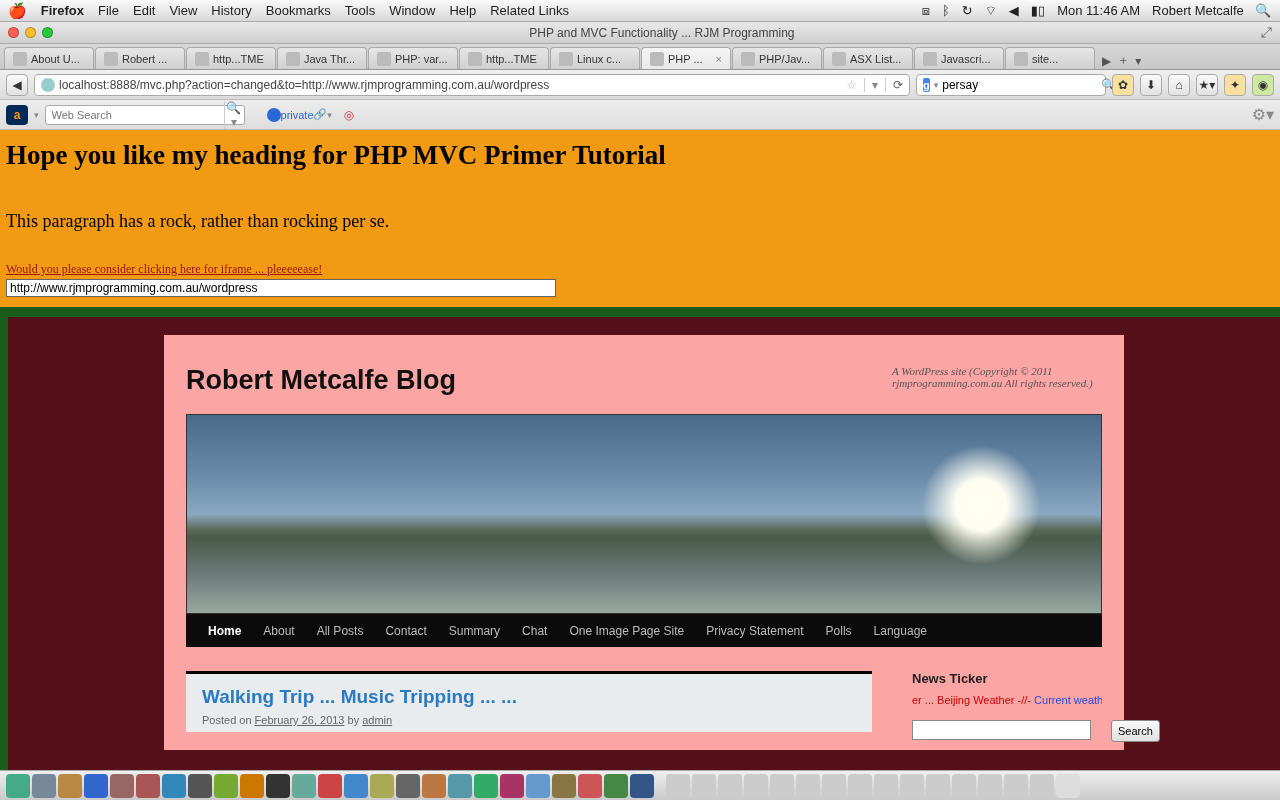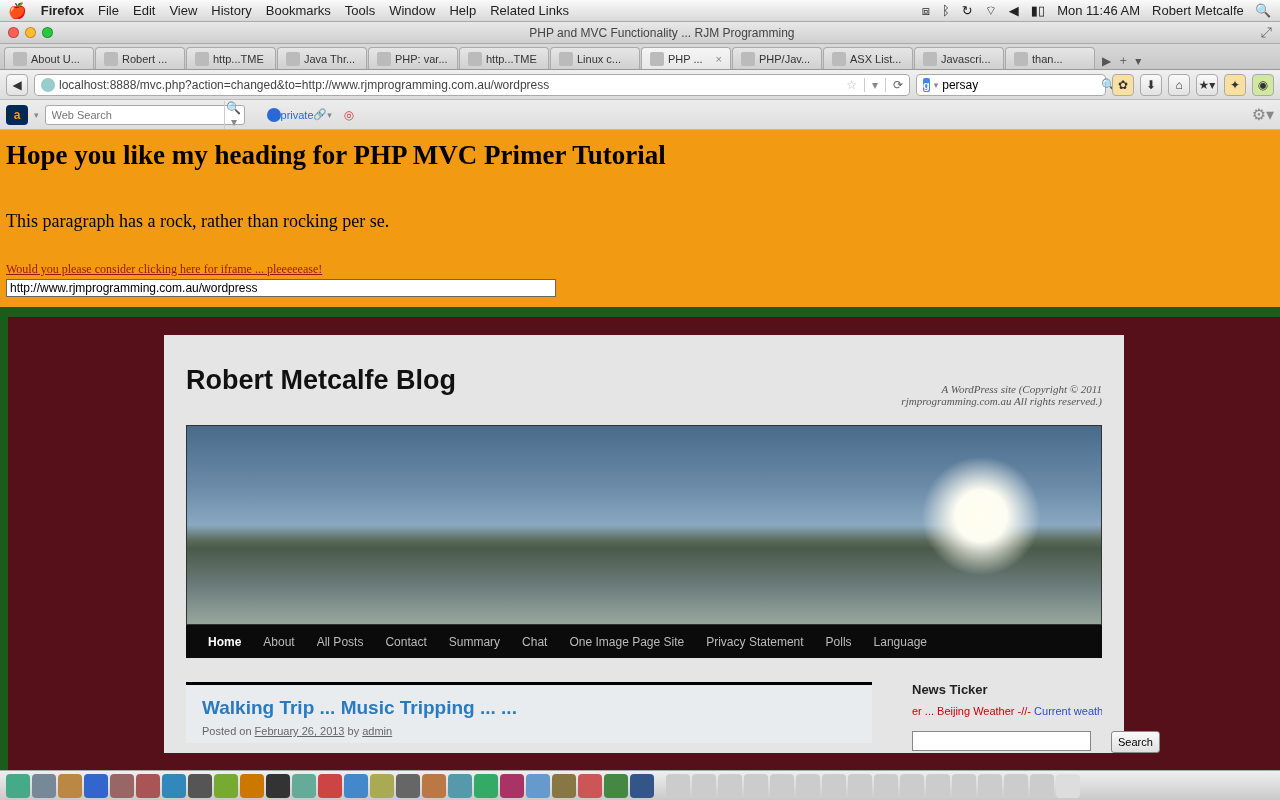--- a/index.html
+++ b/index.html
@@ -55,24 +55,24 @@
 
 .viewport { flex: 1; overflow: hidden; position: relative; background:#fff;}
 .page-orange { background:#f39a13; padding:6px 6px 0 6px; }
 .page-orange h1 { font-family: "Times New Roman", serif; font-size:27px; font-weight:bold; color:#000; margin:4px 0 40px 0;}
 .page-orange p { font-family:"Times New Roman",serif; font-size:18px; color:#000; margin-bottom:30px; }
 .page-orange a { font-family:"Times New Roman",serif; font-size:12px; color:#981515; text-decoration:underline; }
 .page-orange .tbox { width:550px; height:18px; border:1px solid #666; background:#fff; font-size:12px; padding:0 3px; margin-top:2px; margin-bottom:10px; }
 
 .greenbar { height:10px; background:#1a5c1a; border-left:4px solid #1a5c1a; border-right:4px solid #1a5c1a;}
 .maroon { background:#56101a; padding:18px 0 0 0; min-height:480px; border-left:8px solid #1a5c1a;}
-.blog { width:960px; margin:0 auto; background:#e5e5e5; padding:30px 22px 0 22px; }
+.blog { width:960px; margin:0 auto; background:#fca5a5; padding:30px 22px 8px 22px; }
 .bloghead { display:flex; justify-content:space-between; align-items:flex-start; margin-bottom:18px;}
 .bloghead h2 { font-family: Arial, sans-serif; font-size:27px; font-weight:bold; color:#111; }
-.bloghead .tagline { font-family:Georgia,serif; font-style:italic; font-size:11px; color:#555; text-align:right; max-width:210px;margin-top:18px;}
+.bloghead .tagline { font-family:Georgia,serif; font-style:italic; font-size:11px; color:#555; text-align:left; max-width:210px;}
 .banner { height:200px; background: linear-gradient(180deg,#4a6a8a 0%,#6a8aa8 30%,#8aa8c0 50%,#5a6a5a 58%,#4a5a4a 62%,#6a7a78 80%,#98a8a0 100%); position:relative; border:1px solid #333;}
 .banner .sun{position:absolute;right:60px;top:30px;width:120px;height:120px;border-radius:50%;background:radial-gradient(circle,#fffef0 0%,#fefdf2 30%,rgba(255,255,240,0) 70%);}
 .blognav { background:#0b0b0b; height:33px; display:flex; align-items:center; gap:22px; padding:0 22px; font-size:12px; color:#bbb; }
 .blognav a { color:#bbb; text-decoration:none; cursor:pointer;}
 .blognav a.active { color:#fff; font-weight:bold;}
 .blogbody { padding:24px 0 0 0; display:flex; gap:40px;}
 .postcol { flex:1; }
 .barblk { height:3px; background:#000; margin-bottom:0;}
 .post { background:#e8ecef; padding:12px 16px 6px 16px; }
 .post h3 { font-family:Arial; font-size:19px; color:#2a7ac0; font-weight:bold; margin-bottom:6px;}
@@ -174,21 +174,21 @@
     <div class="tab">
         <span class="favicon"></span>
         <span>ASX List...</span>
       </div>
     <div class="tab">
         <span class="favicon"></span>
         <span>Javascri...</span>
       </div>
     <div class="tab">
         <span class="favicon"></span>
-        <span>than...</span>
+        <span>site...</span>
       </div>
     <div class="tabctrl">
       <span>▶</span>
       <span>＋</span>
       <span>▾</span>
     </div>
   </div>
 
   <div class="navbar">
     <div class="navbtn">◀</div>

